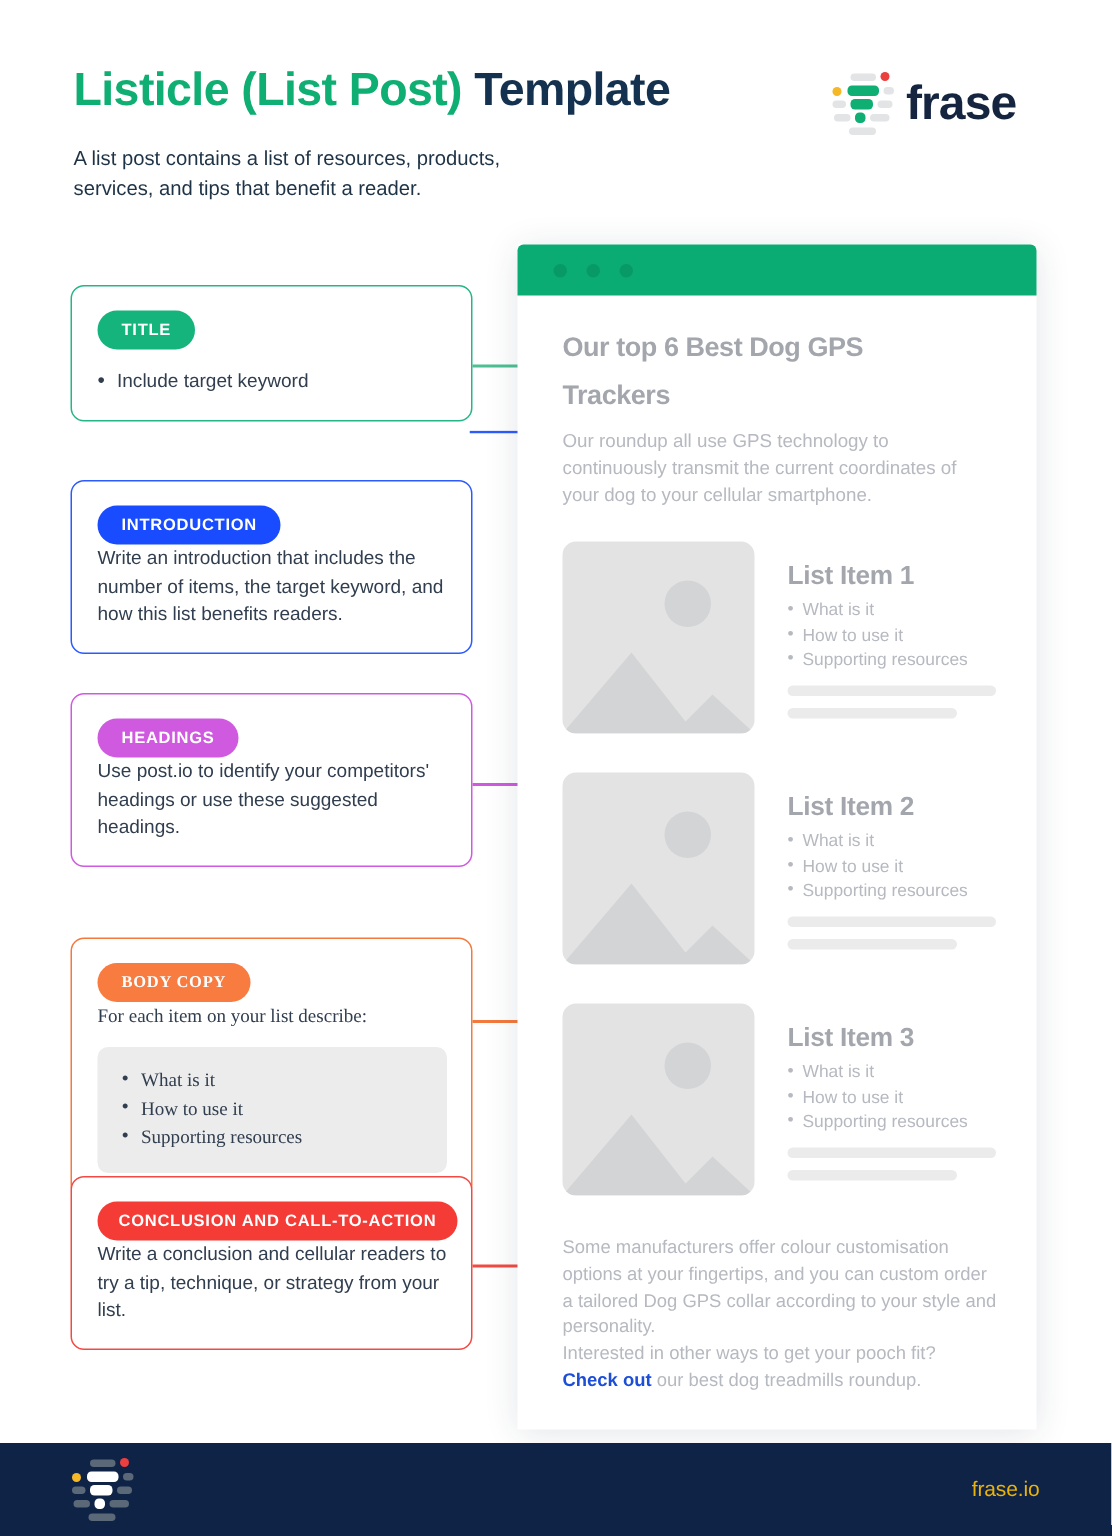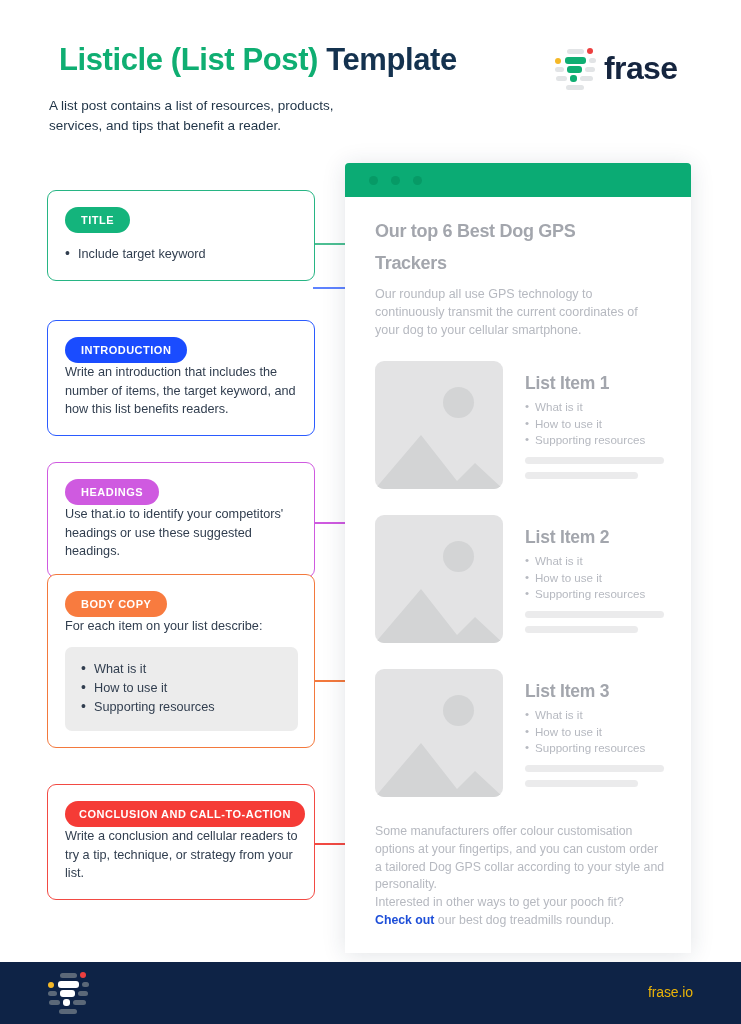--- a/index.html
+++ b/index.html
@@ -18,21 +18,21 @@
 
   
   .header {
     position: absolute;
     left: 0; top: 0;
     width: 741px;
     height: 150px;
   }
   .page-title {
     position: absolute;
-    left: 59px;
+    left: 49px;
     top: 42px;
     font-size: 31px;
     font-weight: 700;
     letter-spacing: -0.4px;
     color: #14324f;
     white-space: nowrap;
   }
   .page-title .accent { color: #0fae72; }
   .subtitle {
     position: absolute;
@@ -297,24 +297,24 @@
   </ul>
 </div>
 
 <div class="card" style="top:320px; border-color:#2b5bff;">
   <span class="badge" style="background:#1a4cff;">INTRODUCTION</span>
   <div class="card-body">Write an introduction that includes the number of items, the target keyword, and how this list benefits readers.</div>
 </div>
 
 <div class="card" style="top:462px; border-color:#cf5ae0;">
   <span class="badge" style="background:#cf5ae0;">HEADINGS</span>
-  <div class="card-body">Use that.io to identify your competitors' headings or use these suggested headings.</div>
-</div>
-
-<div class="card" style="top:574px; border-color:#f3793d;">
+  <div class="card-body">Use post.io to identify your competitors' headings or use these suggested headings.</div>
+</div>
+
+<div class="card" style="top:625px; border-color:#f3793d;font-family:Liberation Serif, serif;">
   <span class="badge" style="background:#f87b3f;">BODY COPY</span>
   <div class="card-body">For each item on your list describe:</div>
   <div class="inner-box">
     <ul>
       <li style="color:#313e4f;">What is it</li>
       <li style="color:#313e4f;">How to use it</li>
       <li style="color:#313e4f;">Supporting resources</li>
     </ul>
   </div>
 </div>

